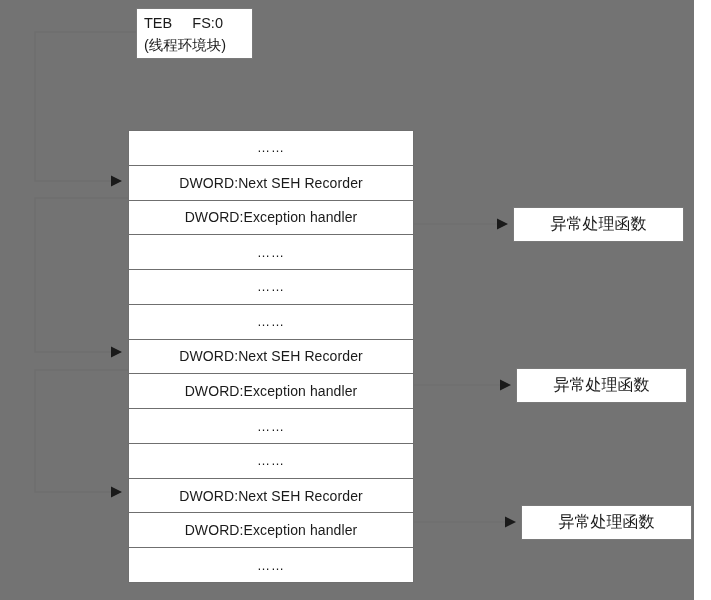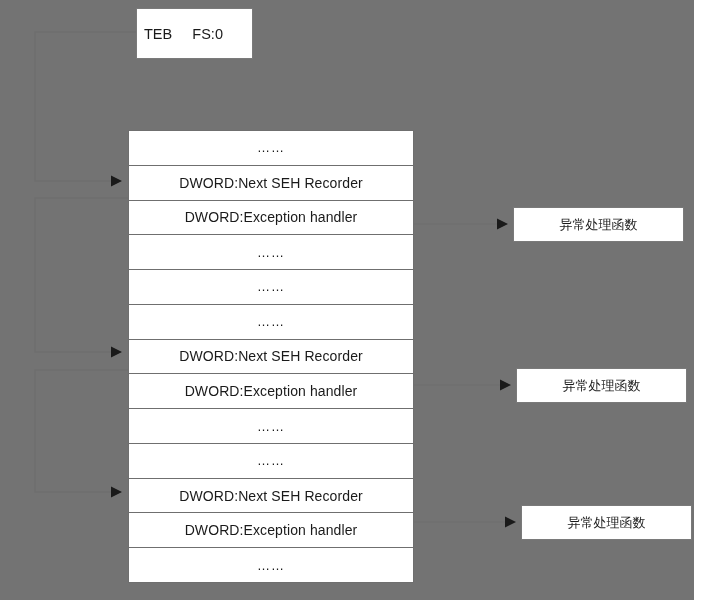--- a/index.html
+++ b/index.html
@@ -91,21 +91,21 @@
   .seh-row.ellipsis {
     font-size: 13px;
     letter-spacing: 1px;
     color: #1a1a1a;
   }
 
   
   .handler-box {
     width: 171px;
     height: 35px;
-    font-size: 13px;
+    font-size: 16px;
     color: #1a1a1a;
   }
   #handler-box-1 { left: 513px; top: 207px; }
   #handler-box-2 { left: 516px; top: 368px; }
   #handler-box-3 { left: 521px; top: 505px; }
 </style>
 </head>
 <body>
 
 <div id="canvas">
@@ -126,20 +126,21 @@
       <path d="M 128 370 L 35 370 L 35 492 L 121 492" marker-end="url(#arrow)"></path>
 
       <path d="M 414 224 L 507 224" marker-end="url(#arrow)"></path>
       <path d="M 414 385 L 510 385" marker-end="url(#arrow)"></path>
       <path d="M 414 522 L 515 522" marker-end="url(#arrow)"></path>
     </g>
   </svg>
 
   <div class="box" id="teb-box">
     <span class="teb-line">TEB     FS:0</span>
+    <span class="teb-line">(线程环境块)</span>
   </div>
 
   <div id="seh-table">
       <div class="seh-row ellipsis">……</div>
       <div class="seh-row">DWORD:Next SEH Recorder</div>
       <div class="seh-row">DWORD:Exception handler</div>
       <div class="seh-row ellipsis">……</div>
       <div class="seh-row ellipsis">……</div>
       <div class="seh-row ellipsis">……</div>
       <div class="seh-row">DWORD:Next SEH Recorder</div>

